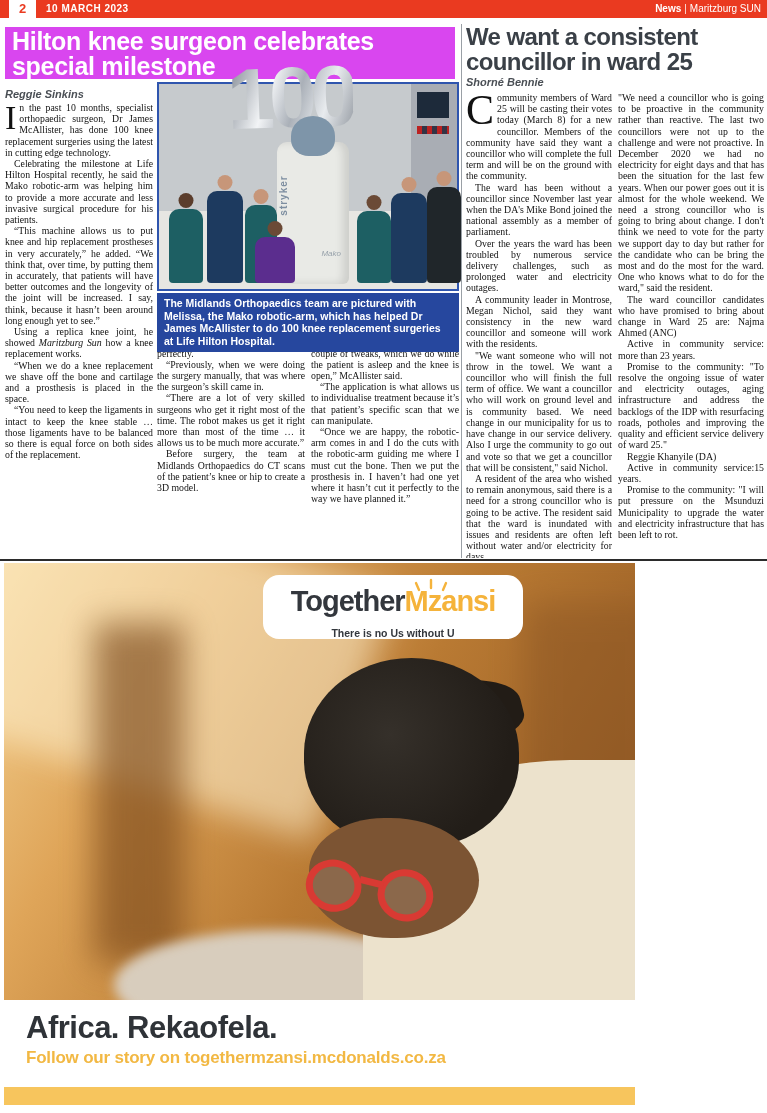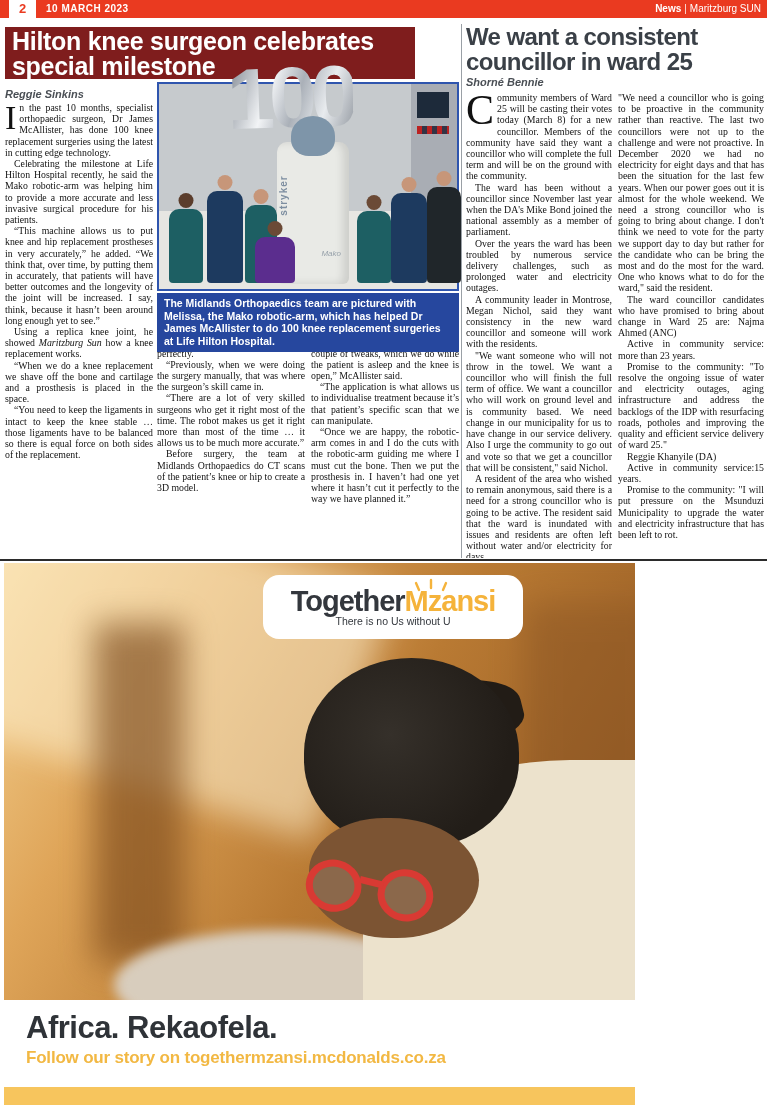--- a/index.html
+++ b/index.html
@@ -20,21 +20,21 @@
   .bodycol { position:absolute; font-family:"Liberation Serif", serif; font-size:9.8px; line-height:11.2px;
              color:#111; text-align:justify; overflow:hidden; }
   .bodycol p { text-indent:9px; }
   .bodycol p.noind { text-indent:0; }
   .dropcap { float:left; font-family:"Liberation Serif", serif; font-weight:normal;
              font-size:34px; line-height:27px; padding:2px 3px 0 0; }
   .dropcap.big { font-size:42px; line-height:32px; }
   .byline { position:absolute; font-size:11px; font-weight:bold; font-style:italic; color:#4a4f55; }
 
   
-  .a1-headline { position:absolute; left:5px; top:27px; width:410px; height:52px; background:#7f1d1d;
+  .a1-headline { position:absolute; left:5px; top:27px; width:450px; height:52px; background:#d946ef;
                  color:#fff; font-weight:bold; font-size:25px; line-height:25px; padding:2px 0 0 7px;
                  letter-spacing:-.3px; }
   .a1-byline { left:5px; top:88px; }
   .a1-c1 { left:5px; top:102px; width:148px; height:458px; }
   .a1-photo { position:absolute; left:157px; top:82px; width:302px; z-index:2; }
   .photo-img { position:relative; width:302px; height:209px; background:
                linear-gradient(#c6cacd 0 62%, #e7e6e2 62% 100%); border:2px solid #2f55ae; overflow:visible; }
   .balloons { position:absolute; left:68px; top:-30px; font-size:86px; font-weight:bold; letter-spacing:-6px;
               background:linear-gradient(110deg,#9aa0a8 10%,#f2f4f6 35%,#aab0b8 55%,#e8ebee 75%,#8f959d);
               -webkit-background-clip:text; background-clip:text; color:transparent; line-height:1;
@@ -93,21 +93,21 @@
                border-radius:50%; transform:rotate(-18deg); }
   .adulthair { position:absolute; right:240px; bottom:245px; width:170px; height:70px; background:#221c16;
                border-radius:50% 50% 30% 30%; transform:rotate(-14deg); }
   .pillow { position:absolute; left:110px; bottom:-40px; width:330px; height:110px; background:#d8cdbd;
             border-radius:50%; filter:blur(6px); }
 
   .ad-logobox { position:absolute; left:259px; top:12px; width:260px; height:64px; background:#fff;
                 border-radius:16px; text-align:center; }
   .ad-logoline { margin-top:12px; font-size:29px; font-weight:bold; letter-spacing:-1px; line-height:28px; }
   .ad-logoline .p1 { color:#33373d; } .ad-logoline .p2 { color:#f5b33b; }
-  .ad-tagline { font-size:10.5px; font-weight:normal; color:#33373d; margin-top:0; }
+  .ad-tagline { font-size:10.5px; font-weight:bold; color:#33373d; margin-top:12px; }
   .sparkles { position:absolute; left:150px; top:3px; }
   .mcd-box { position:absolute; right:16px; top:22px; width:62px; height:62px; background:#ee2315;
              border-radius:10px; display:flex; align-items:center; justify-content:center; }
 
   .ad-bottom { position:absolute; left:0; top:437px; width:759px; height:87px; background:#fff; }
   .ad-headline { position:absolute; left:22px; top:10px; font-size:31px; font-weight:bold; color:#2f3338;
                  letter-spacing:-.5px; }
   .ad-cta { position:absolute; left:22px; top:48px; font-size:17px; color:#f2b843; font-weight:bold;
             letter-spacing:-.2px; }
   .rmhc { position:absolute; right:18px; top:2px; }

